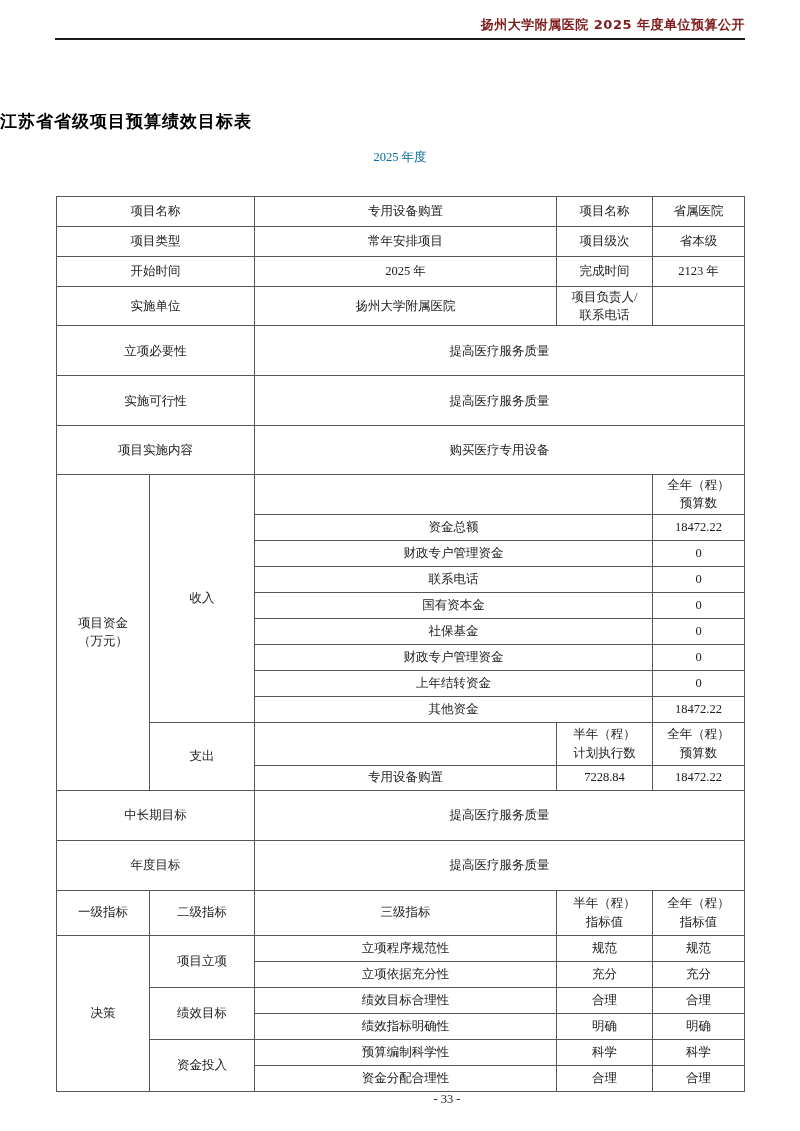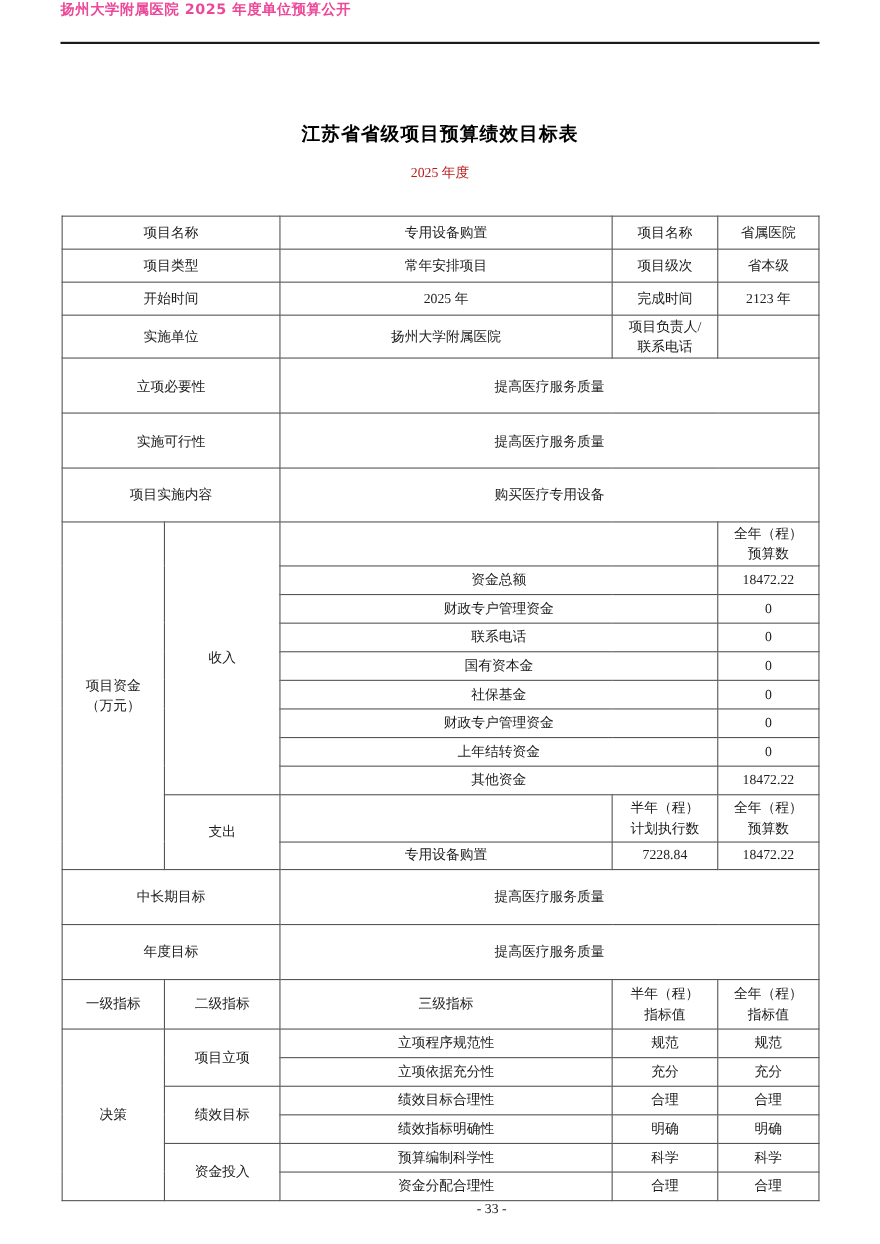--- a/index.html
+++ b/index.html
@@ -2,35 +2,35 @@
 <html lang="zh"><head>
 <meta charset="utf-8">
 <style>
   html,body{margin:0;padding:0;}
   body{
     width:800px;height:1131px;position:relative;background:#ffffff;
     font-family:"Liberation Serif","DejaVu Serif",serif;color:#1c1c1c;
     overflow:hidden;
   }
   .page-header{
-    position:absolute;left:55px;top:0;width:690px;
+    position:absolute;left:55px;top:16px;width:690px;
     font-family:"DejaVu Sans","Liberation Sans",sans-serif;
-    font-weight:700;font-size:13px;letter-spacing:.5px;color:#ec4899;
+    font-weight:700;font-size:13px;letter-spacing:.5px;color:#7f1d1d;text-align:right;
   }
   .header-rule{
     position:absolute;left:55px;top:38px;width:690px;height:0;
     border-top:2px solid #1a1a1a;
   }
   .doc-title{
-    position:absolute;left:0;top:110px;width:800px;text-align:center;
+    position:absolute;left:0;top:110px;width:800px;
     font-size:17px;font-weight:700;letter-spacing:1px;color:#000;
   }
   .doc-subtitle{
     position:absolute;left:0;top:149px;width:800px;text-align:center;
-    font-size:12.5px;color:#b91c1c;
+    font-size:12.5px;color:#0369a1;
   }
   table.budget{
     position:absolute;left:56px;top:172px;width:688px;
     border-collapse:collapse;table-layout:fixed;margin-top:24px;
   }
   td{
     border:1px solid #565656;
     text-align:center;vertical-align:middle;
     font-size:12.5px;line-height:1.45;padding:1px 4px;
     word-break:break-all;

